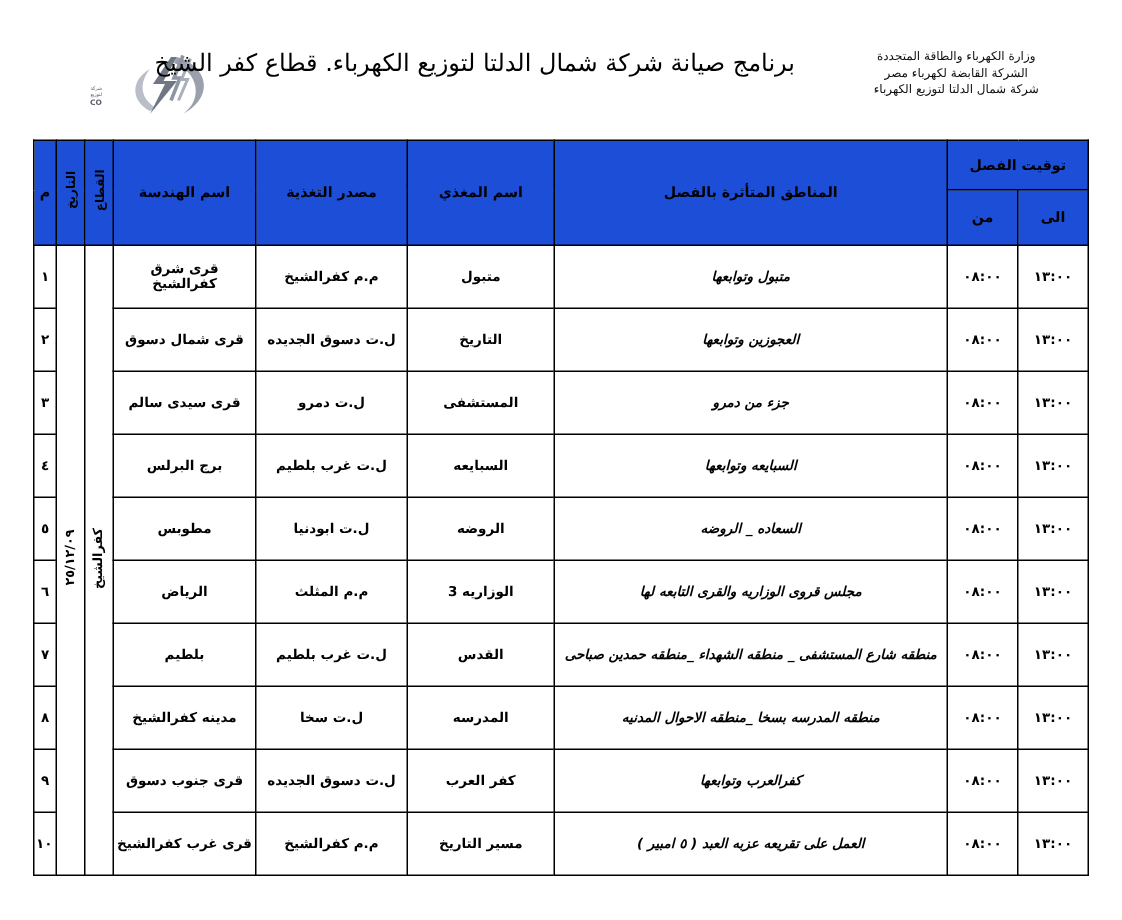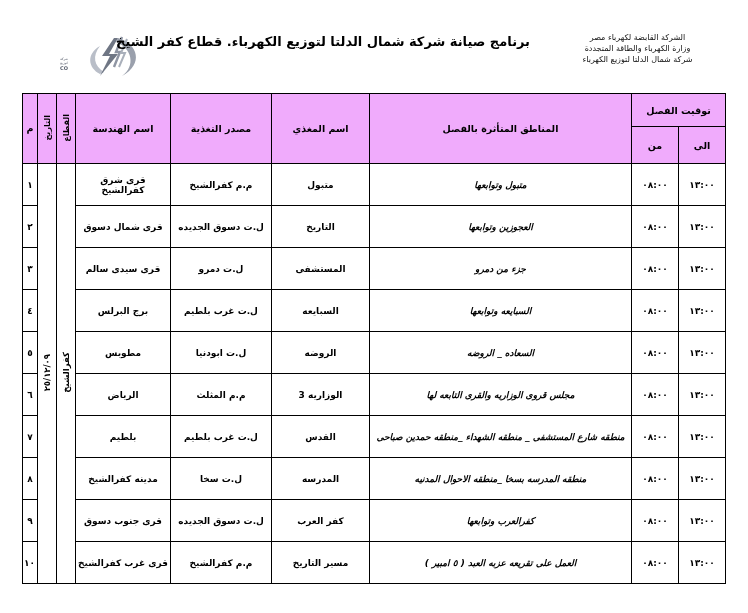--- a/index.html
+++ b/index.html
@@ -42,22 +42,22 @@
 
   .center-title {
     position: absolute;
     left: 200px;
     top: 6px;
     width: 330px;
     text-align: center;
     direction: rtl;
   }
   .center-title .line1 {
-    font-size: 13px;
-    font-weight: bold;
+    font-size: 16px;
+    font-weight: normal;
     letter-spacing: 0px;
     line-height: 16px;
     white-space: nowrap;
     text-align: right;
   }
   .center-title .line2 {
     font-size: 11.5px;
     font-weight: normal;
     line-height: 17px;
     white-space: nowrap;
@@ -92,21 +92,21 @@
   }
 
   table.sched, table.sched th, table.sched td {
     border: 1px solid #000;
   }
   table.sched {
     border: 1.6px solid #000;
   }
 
   table.sched th {
-    background: #f0abfc;
+    background: #1d4ed8;
     font-size: 9.5px;
     font-weight: bold;
     padding: 3px 2px;
     text-align: center;
     vertical-align: middle;
   }
 
   table.sched td {
     font-size: 9px;
     font-weight: bold;
@@ -198,22 +198,22 @@
         </g>
       </svg>
     </div>
 
     <div class="center-title">
       <div class="line1">برنامج صيانة شركة شمال الدلتا لتوزيع الكهرباء. قطاع  كفر الشيخ</div>
       <div class="line2">عن يوم الثلاثاء الموافق ٢٢٥/١٢/٠٩</div>
     </div>
 
     <div class="org-block">
+      <div>وزارة الكهرباء والطاقة المتجددة</div>
       <div>الشركة القابضة لكهرباء مصر</div>
-      <div>وزارة الكهرباء والطاقة المتجددة</div>
       <div>شركة شمال الدلتا لتوزيع الكهرباء</div>
     </div>
   </div>
 
   <div class="table-wrap">
     <table class="sched">
       <colgroup>
         <col class="c-to">
           <col class="c-from">
           <col class="c-areas">

